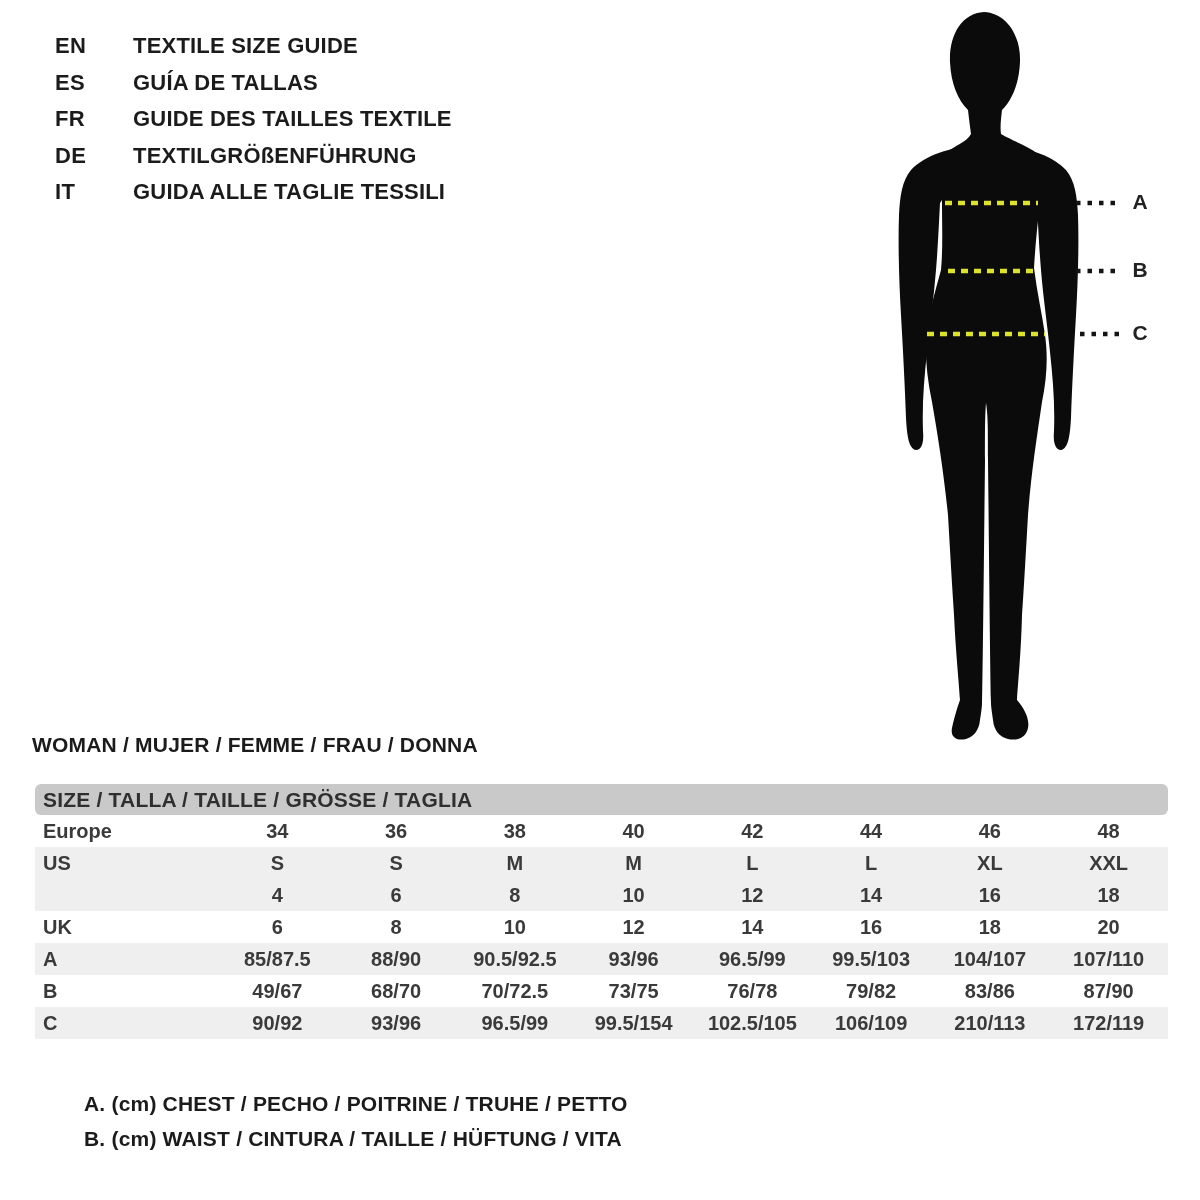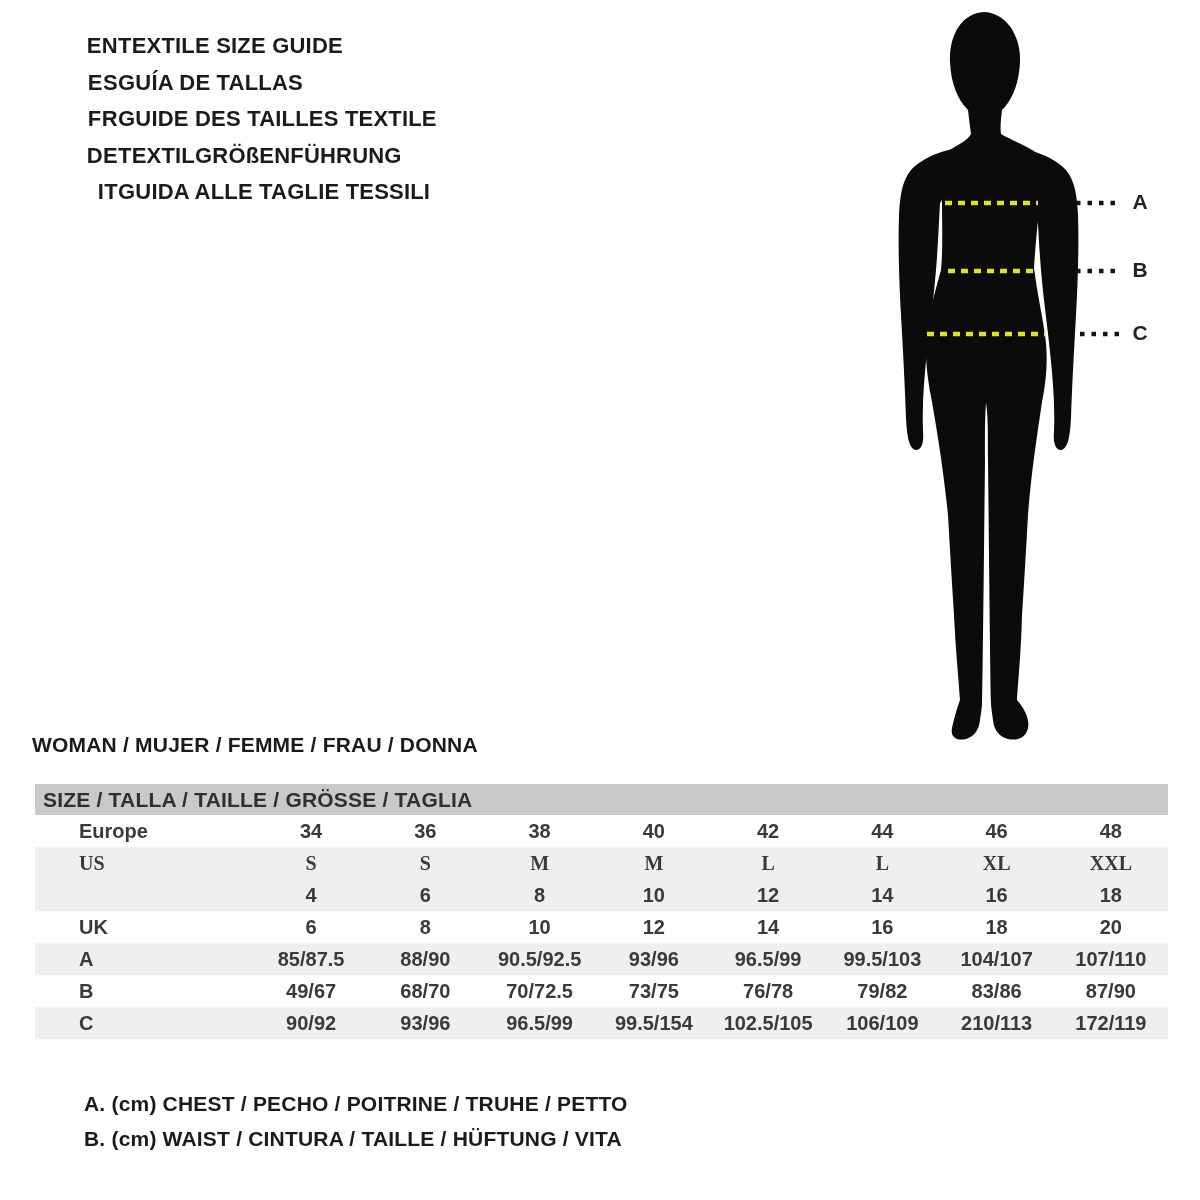--- a/index.html
+++ b/index.html
@@ -1,40 +1,40 @@
 <!DOCTYPE html>
 <html><head>
 <meta charset="utf-8">
 <style>
   html,body{margin:0;padding:0;background:#fff;}
   .page{position:relative;width:1200px;height:1200px;background:#ffffff;overflow:hidden;
         font-family:"Liberation Sans","DejaVu Sans",sans-serif;color:#1b1b1b;}
 
   
-  .lang-list{position:absolute;left:40px;top:28px;text-align:right;}
+  .lang-list{position:absolute;left:55px;top:28px;}
   .lang-row{display:flex;height:36.5px;align-items:center;}
   .lang-code{width:78px;font-weight:bold;font-size:22px;letter-spacing:.4px;}
   .lang-title{font-weight:bold;font-size:22px;letter-spacing:.2px;white-space:nowrap;}
 
   
   .figure-wrap{position:absolute;left:880px;top:0;width:280px;height:750px;}
   .fig-label{position:absolute;left:1124px;width:32px;text-align:center;
              font-size:21px;font-weight:bold;color:#222;}
 
   
   .section-title{position:absolute;left:32px;top:733px;font-size:21px;font-weight:bold;
                  letter-spacing:.2px;}
 
   
   .size-table{position:absolute;left:35px;top:784px;width:1133px;color:#3a3a3a;}
   .thead{height:31px;line-height:31px;padding-left:8px;font-size:21px;font-weight:bold;
-         color:#2f2f2f;letter-spacing:.2px;}
+         color:#2f2f2f;letter-spacing:.2px;border-radius:6px;}
   .trow{display:flex;height:32px;align-items:center;font-size:20px;font-weight:bold;}
   .tcell{flex:1;text-align:center;}
-  .tcell.label{flex:0 0 175px;text-align:left;padding-left:8px;margin-left:36px;}
+  .tcell.label{flex:0 0 175px;text-align:left;padding-left:8px;}
 
   
   .legend{position:absolute;left:40px;top:1086px;}
   .legend-line{height:35px;display:flex;align-items:center;font-size:21px;font-weight:bold;
                letter-spacing:.2px;white-space:nowrap;margin-left:44px;}
 </style>
 </head>
 <body>
 
 <div class="page">
@@ -148,21 +148,21 @@
           <div class="tcell label">Europe</div>
           <div class="tcell">34</div>
           <div class="tcell">36</div>
           <div class="tcell">38</div>
           <div class="tcell">40</div>
           <div class="tcell">42</div>
           <div class="tcell">44</div>
           <div class="tcell">46</div>
           <div class="tcell">48</div>
         </div>
-        <div class="trow" style="background: rgb(239, 239, 239); font-family: Liberation Serif, serif;">
+        <div class="trow" style="background: rgb(239, 239, 239);">
           <div class="tcell label">US</div>
           <div class="tcell">S</div>
           <div class="tcell">S</div>
           <div class="tcell">M</div>
           <div class="tcell">M</div>
           <div class="tcell">L</div>
           <div class="tcell">L</div>
           <div class="tcell">XL</div>
           <div class="tcell">XXL</div>
         </div>

